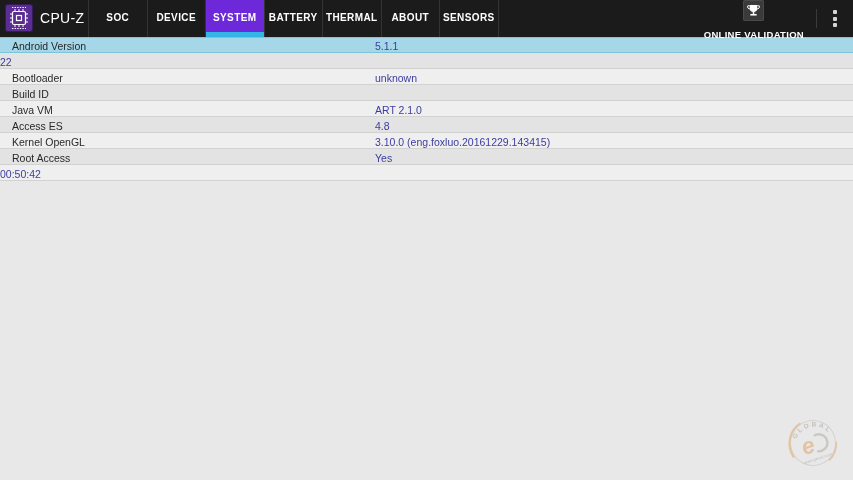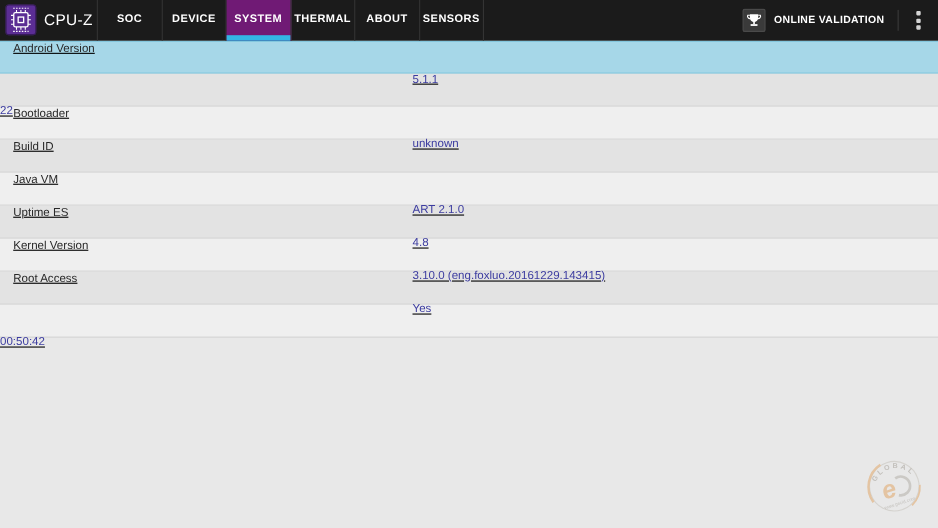--- a/index.html
+++ b/index.html
@@ -24,47 +24,47 @@
   .app-title{
     color:#ffffff;font-size:14px;line-height:36px;letter-spacing:.3px;
     width:46px;flex:none;
   }
   .tabs{display:flex;margin-left:2px;border-left:1px solid #343434;}
   .tab{
     width:57.5px;position:relative;text-align:center;color:#fff;
     font-size:10px;font-weight:bold;letter-spacing:.4px;line-height:35px;
     cursor:pointer;border-right:1px solid #343434;
   }
-  .tab.active{background:#701a75;}
+  .tab.active{background:#6d28d9;}
   .tab-indicator{display:none;}
   .tab.active .tab-indicator{
     display:block;position:absolute;left:0;right:0;bottom:0;height:5px;
     background:var(--accent,#33b5e5);
   }
   .validation{
     margin-left:auto;display:flex;align-items:center;gap:8px;
-    padding:0 12px;cursor:pointer;
+    padding:0 12px;cursor:pointer;flex-direction:column;
   }
   .trophy{
     width:21px;height:21px;background:#3a3a3a;border-radius:2px;flex:none;
     display:flex;align-items:center;justify-content:center;
     box-shadow:0 0 0 1px #4a4a4a inset;
   }
   .validation-label{color:#fff;font-size:9.5px;font-weight:bold;letter-spacing:.3px;white-space:nowrap;}
   .menu-sep{width:1px;background:#3a3a3a;margin:9px 0;flex:none;}
   .overflow{
     width:36px;display:flex;flex-direction:column;align-items:center;
     justify-content:center;gap:2.5px;cursor:pointer;
   }
   .overflow .dot{width:4px;height:4px;background:#d4d4d4;border-radius:1px;}
   
   .table{position:absolute;top:37px;left:0;right:0;z-index:1;}
   .row{
-    height:30px;box-sizing:border-box;border-bottom:1px solid #d2d2d2;
-    display:flex;align-items:flex-start;font-size:10.5px;cursor:pointer;text-decoration:underline;
+    height:16px;box-sizing:border-box;border-bottom:1px solid #d2d2d2;
+    display:flex;align-items:flex-end;font-size:10.5px;cursor:pointer;
   }
   .row:nth-child(odd){background:#efefef;}
   .row:nth-child(even){background:#e3e3e3;}
   .row.selected{
     background:var(--selected-row-bg,#a6d7e8);
     border-top:1px solid #7cc4db;border-bottom:1px solid #7cc4db;
   }
   .row-label{padding-left:12px;color:#282828;width:363px;flex:none;white-space:nowrap;}
   .row-value{color:var(--value-text,#3c3ca0);white-space:nowrap;margin-top:28px;}
   
@@ -98,20 +98,24 @@
   <div class="tab">
     <span class="tab-label">DEVICE</span>
     
   </div>
 
   <div class="tab active">
     <span class="tab-label">SYSTEM</span>
     <span class="tab-indicator"></span>
   </div>
 
+  <div class="tab">
+    <span class="tab-label">BATTERY</span>
+    
+  </div>
 
   <div class="tab">
     <span class="tab-label">THERMAL</span>
     
   </div>
 
   <div class="tab">
     <span class="tab-label">ABOUT</span>
     
   </div>
@@ -164,27 +168,27 @@
   <div class="row">
     <span class="row-label">Build ID</span>
   </div>
 
   <div class="row">
     <span class="row-label">Java VM</span>
     <span class="row-value">ART 2.1.0</span>
   </div>
 
   <div class="row">
-    <span class="row-label">Uptime ES</span>
+    <span class="row-label">Access ES</span>
     <span class="row-value">4.8</span>
   </div>
 
 
   <div class="row">
-    <span class="row-label">Kernel Version</span>
+    <span class="row-label">Kernel OpenGL</span>
     <span class="row-value">3.10.0 (eng.foxluo.20161229.143415)</span>
   </div>
 
   <div class="row">
     <span class="row-label">Root Access</span>
     <span class="row-value">Yes</span>
   </div>
 
   <div class="row">
     <span class="row-value">00:50:42</span>

